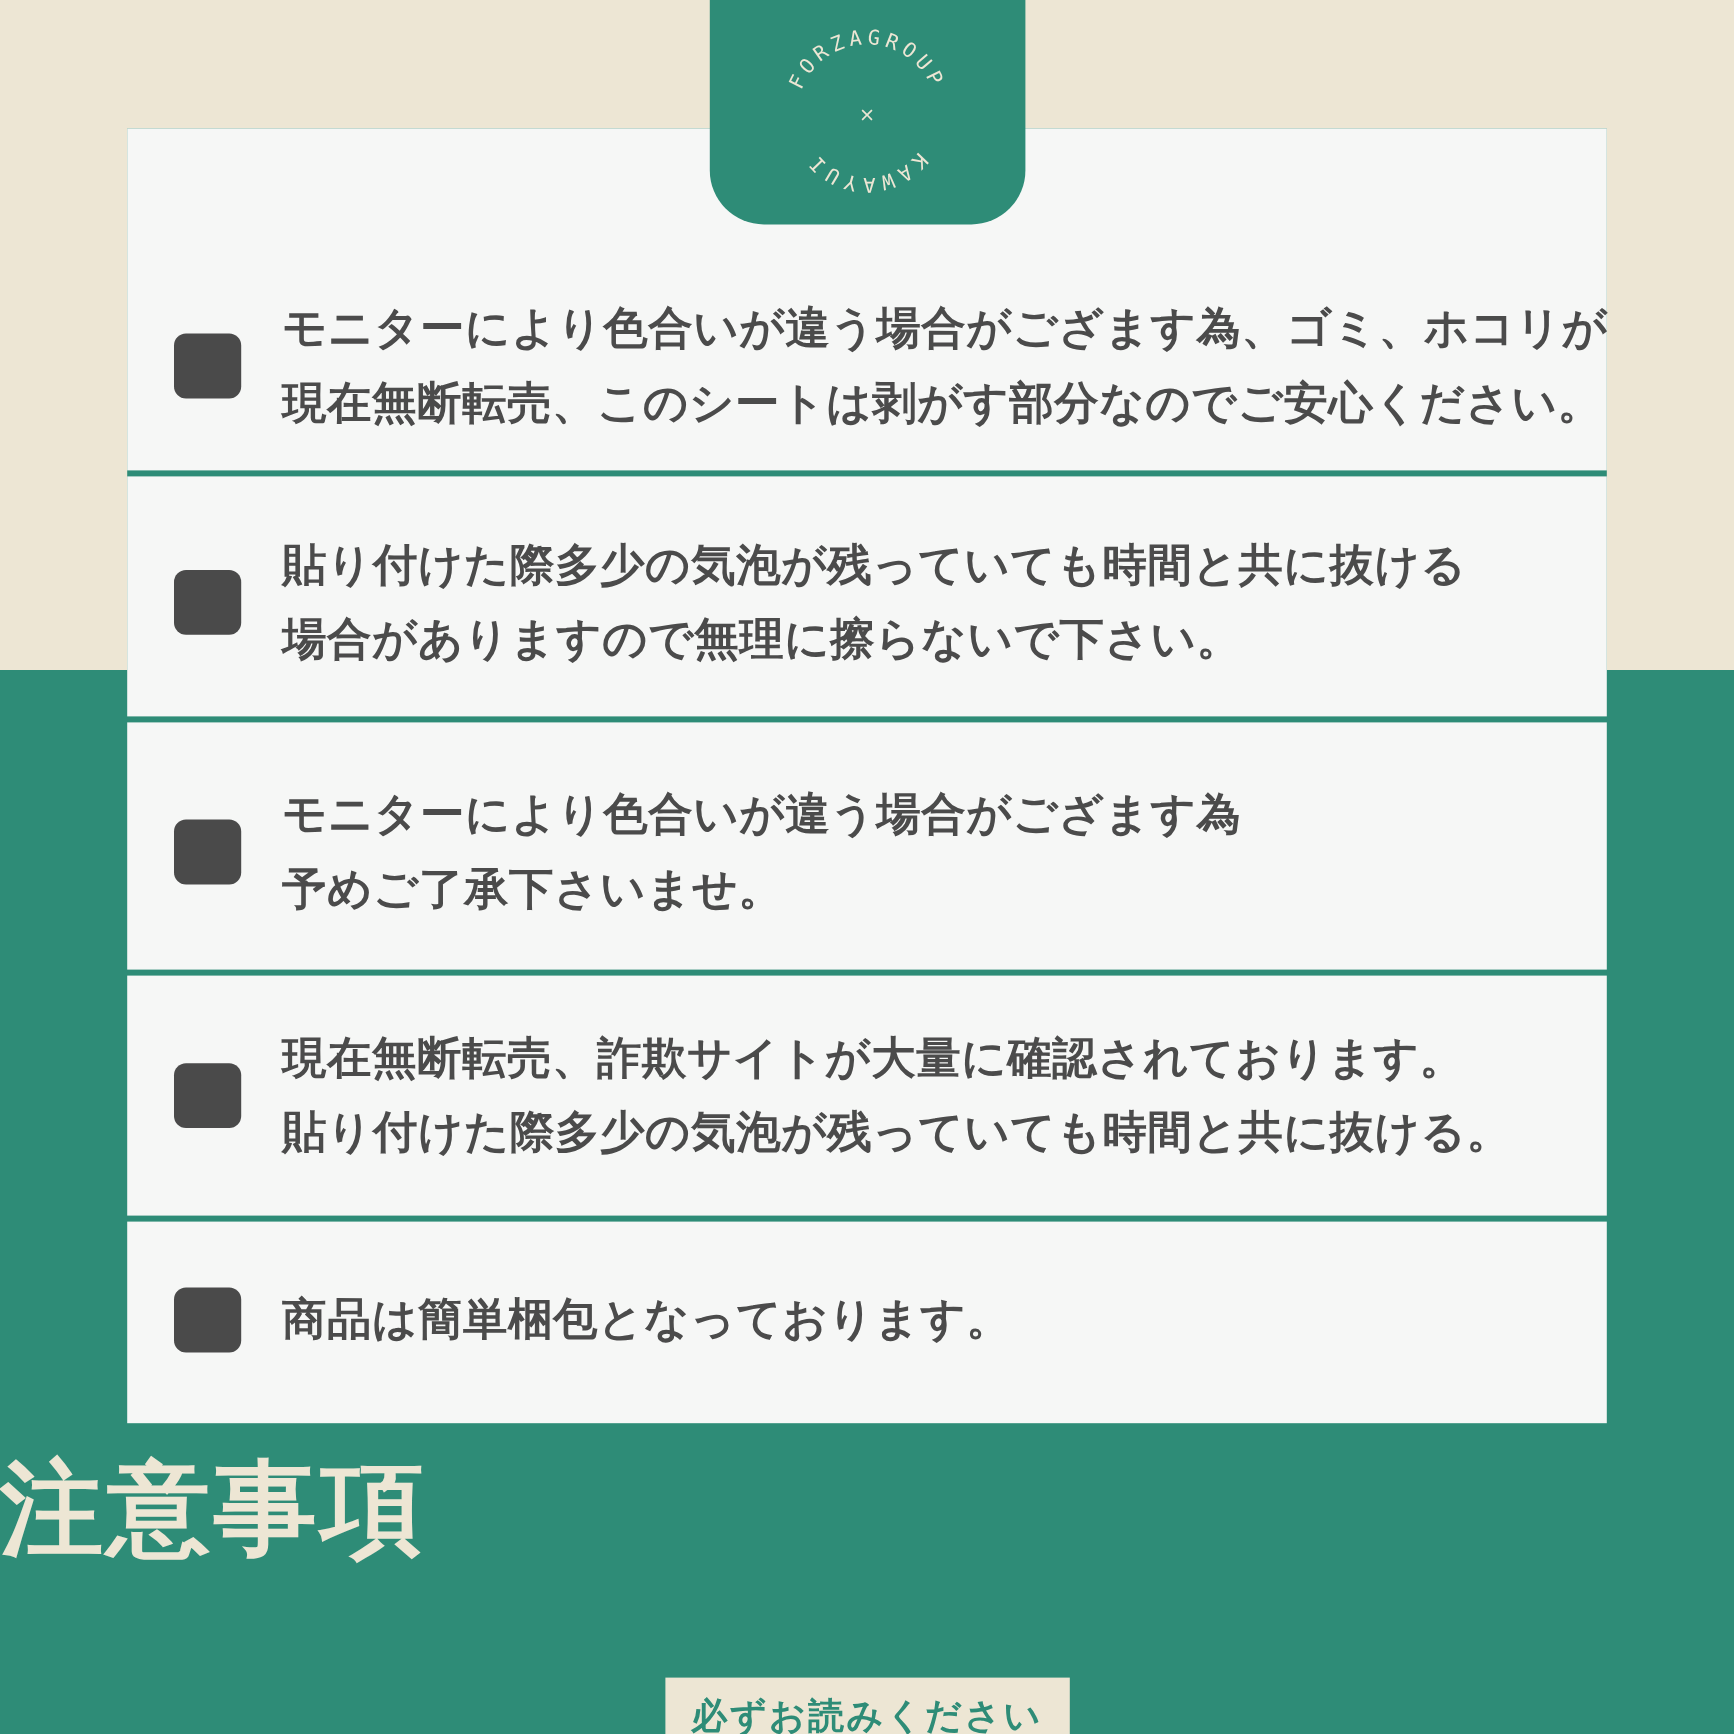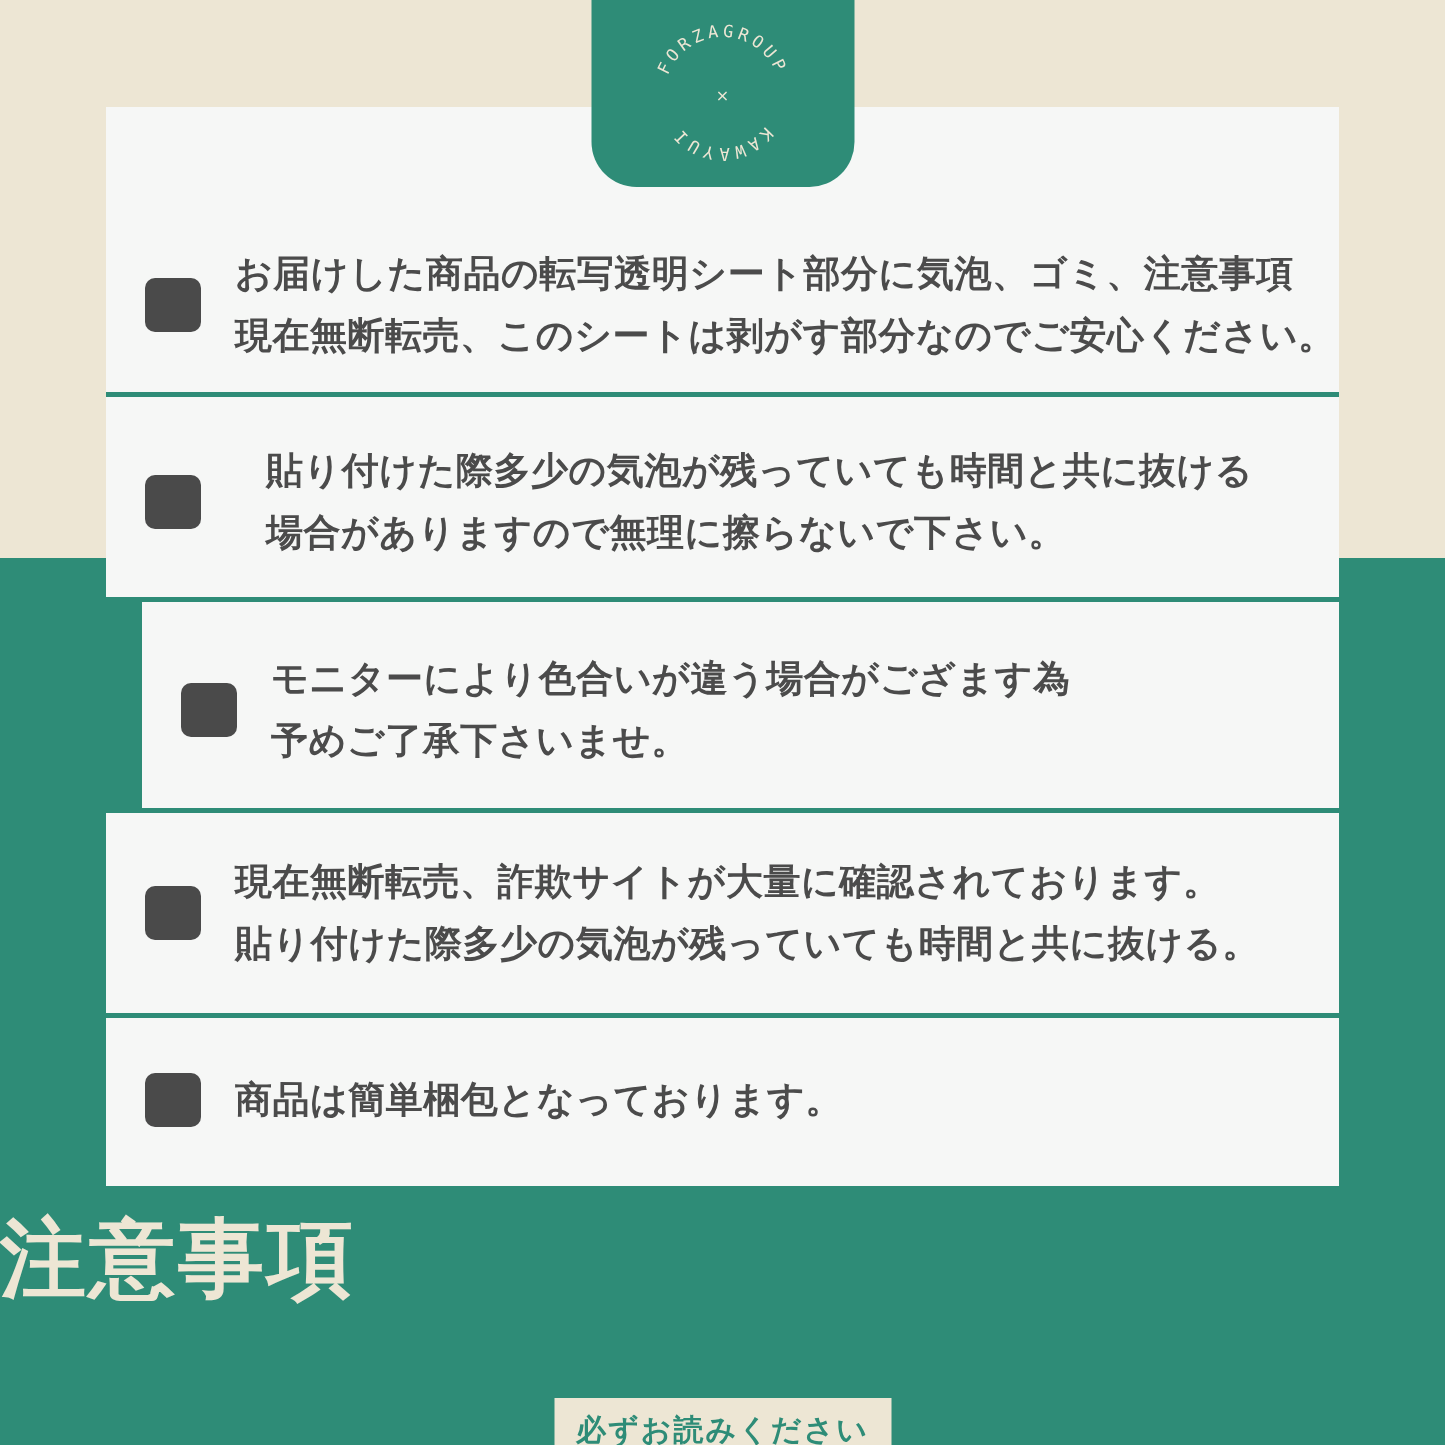--- a/index.html
+++ b/index.html
@@ -13,22 +13,22 @@
     position:absolute;left:106px;top:107px;width:1233px;height:1079px;
     background:#2E8C77;
     display:flex;flex-direction:column;gap:5px;
   }
   .section{
     background:#F6F7F6;
     display:flex;align-items:center;
     padding-left:39px;box-sizing:border-box;
   }
   .sec-1{height:285px;padding-top:111px;}
-  .sec-2{height:200px;padding-top:10px;gap:31px;}
-  .sec-3{height:206px;padding-top:10px;margin-left:36px;}
+  .sec-2{height:200px;padding-top:10px;}
+  .sec-3{height:206px;padding-top:10px;}
   .sec-4{height:200px;}
   .sec-5{height:168px;padding-bottom:4px;}
   .checkbox{
     width:56px;height:54px;flex:0 0 56px;border-radius:10px;
     background:#4A4A4A;margin-right:34px;
   }
   .notice-text{
     color:#4B4B4B;font-weight:bold;font-size:37px;line-height:62px;
     letter-spacing:0.5px;white-space:nowrap;
   }
@@ -62,21 +62,21 @@
   }
 </style>
 </head>
 <body>
 
 <div class="panel">
 
   <div class="section sec-1">
     <div class="checkbox"></div>
     <div class="notice-text">
-      <div>お届けした商品の転写透明シート部分に気泡、ゴミ、注意事項</div>
+      <div>モニターにより色合いが違う場合がござます為、ゴミ、ホコリが</div>
       <div>現在無断転売、このシートは剥がす部分なのでご安心ください。</div>
     </div>
   </div>
 
   <div class="section sec-2">
     <div class="checkbox"></div>
     <div class="notice-text">
       <div>貼り付けた際多少の気泡が残っていても時間と共に抜ける</div>
       <div>場合がありますので無理に擦らないで下さい。</div>
     </div>

